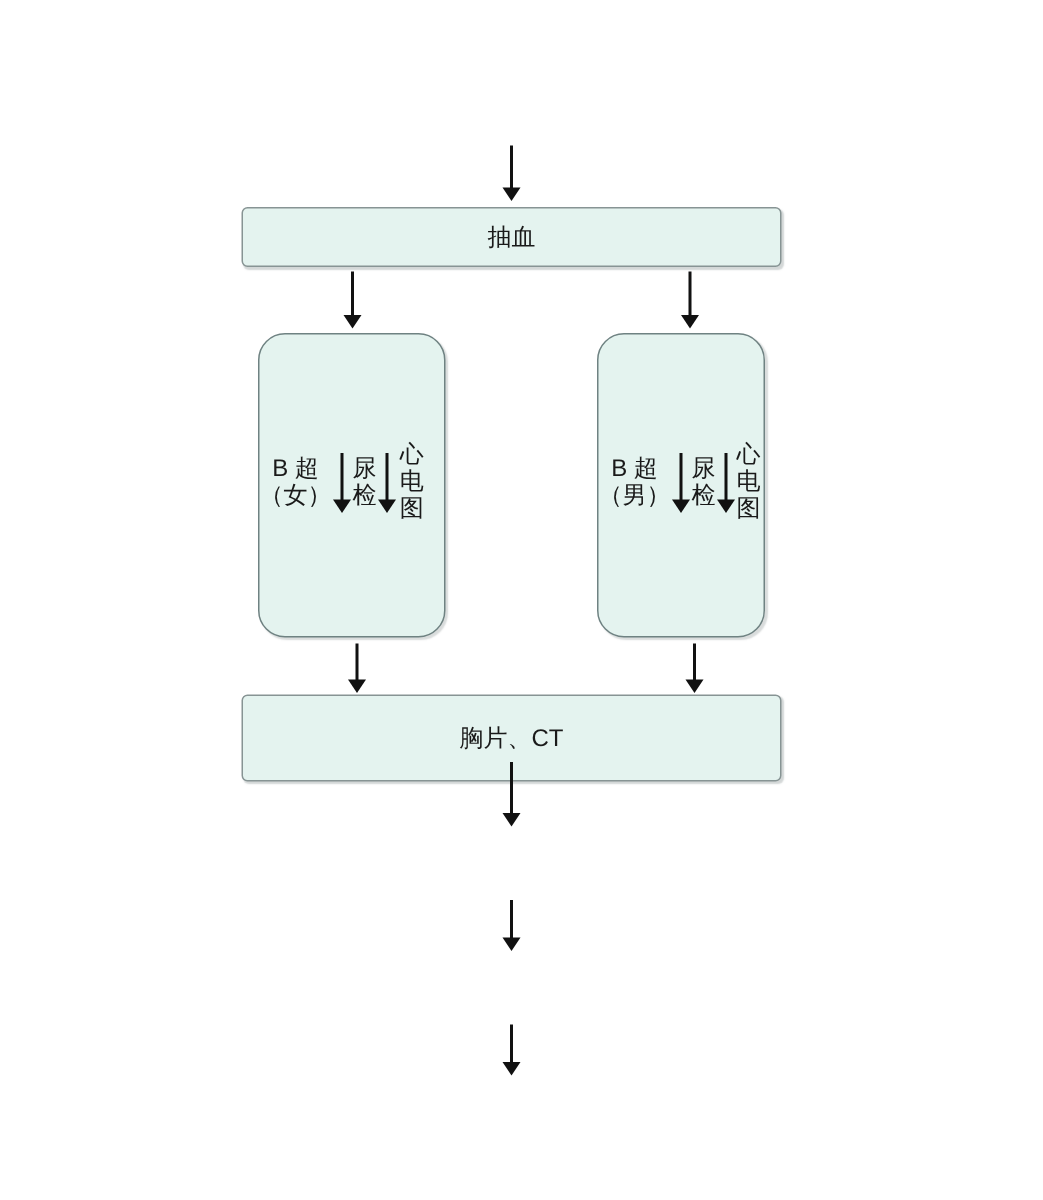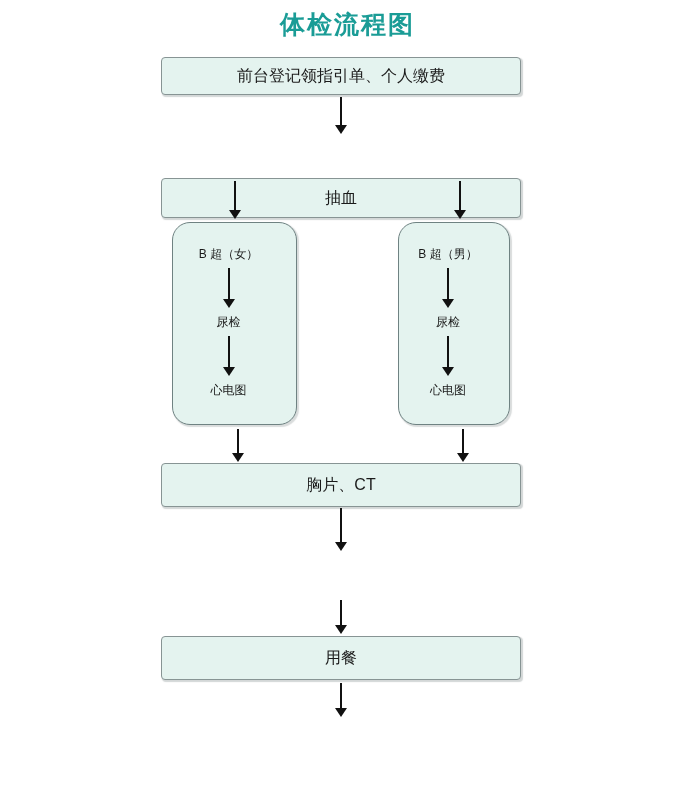--- a/index.html
+++ b/index.html
@@ -29,53 +29,51 @@
     display:flex;align-items:center;justify-content:center;
     font-size:16px;color:var(--text);text-align:center;
   }
   .fc-box.two-line{font-size:15px;line-height:20px;flex-direction:column;}
   .fc-branch{
     position:absolute;box-sizing:border-box;
     background:var(--box-fill);
     border:1.5px solid #6F8282;
     border-radius:18px;
     box-shadow:1.5px 1.5px 1px rgba(130,140,140,0.3);
-    display:flex;flex-direction:column;align-items:center;justify-content:space-between;
+    display:flex;flex-direction:row;align-items:center;justify-content:space-between;
     padding:22px 12px 25px 0;
-    font-size:12px;color:var(--text);text-align:center;
+    font-size:16px;color:var(--text);text-align:center;
   }
   .branch-label{line-height:18px;}
   .arrow{position:absolute;width:14px;}
   .arrow .shaft{
     position:absolute;left:50%;transform:translateX(-50%);
     top:0;bottom:8px;width:2px;background:var(--arrow);
   }
   .arrow .head{
     position:absolute;left:50%;transform:translateX(-50%);
     bottom:0;width:0;height:0;
     border-left:6px solid transparent;border-right:6px solid transparent;
     border-top:9px solid var(--arrow);
   }
   .arrow.inline{position:relative;width:14px;height:40px;flex:0 0 auto;}
 </style>
 </head>
 <body>
 
 <div class="canvas">
 
-  <div class="page-title">体检流程图</div>
 
-  <div class="fc-box" style="left:161px;top:57px;width:360px;height:38px;">前台登记领指引单、个人缴费</div>
 
   <div class="arrow" style="left:334px;top:97px;height:37px;">
     <div class="shaft"></div>
     <div class="head"></div>
   </div>
 
-  <div class="fc-box" style="left:161px;top:138px;width:360px;height:40px;margin-top:40px;">抽血</div>
+  <div class="fc-box" style="left:161px;top:138px;width:360px;height:40px;">抽血</div>
 
   <div class="arrow" style="left:228px;top:181px;height:38px;">
     <div class="shaft"></div>
     <div class="head"></div>
   </div>
   <div class="arrow" style="left:453px;top:181px;height:38px;">
     <div class="shaft"></div>
     <div class="head"></div>
   </div>
 
@@ -109,34 +107,33 @@
 
   <div class="arrow" style="left:231px;top:429px;height:33px;">
     <div class="shaft"></div>
     <div class="head"></div>
   </div>
   <div class="arrow" style="left:456px;top:429px;height:33px;">
     <div class="shaft"></div>
     <div class="head"></div>
   </div>
 
-  <div class="fc-box" style="left:161px;top:463px;width:360px;height:44px;">胸片、CT</div>
+  <div class="fc-box" style="left:161px;top:463px;width:360px;height:58px;">胸片、CT</div>
 
   <div class="arrow" style="left:334px;top:508px;height:43px;">
     <div class="shaft"></div>
     <div class="head"></div>
   </div>
 
 
   <div class="arrow" style="left:334px;top:600px;height:34px;">
     <div class="shaft"></div>
     <div class="head"></div>
   </div>
 
-  <div class="fc-box" style="left:161px;top:636px;width:360px;height:44px;">用餐</div>
 
   <div class="arrow" style="left:334px;top:683px;height:34px;">
     <div class="shaft"></div>
     <div class="head"></div>
   </div>
 
 
 </div>
 
 </body></html>

